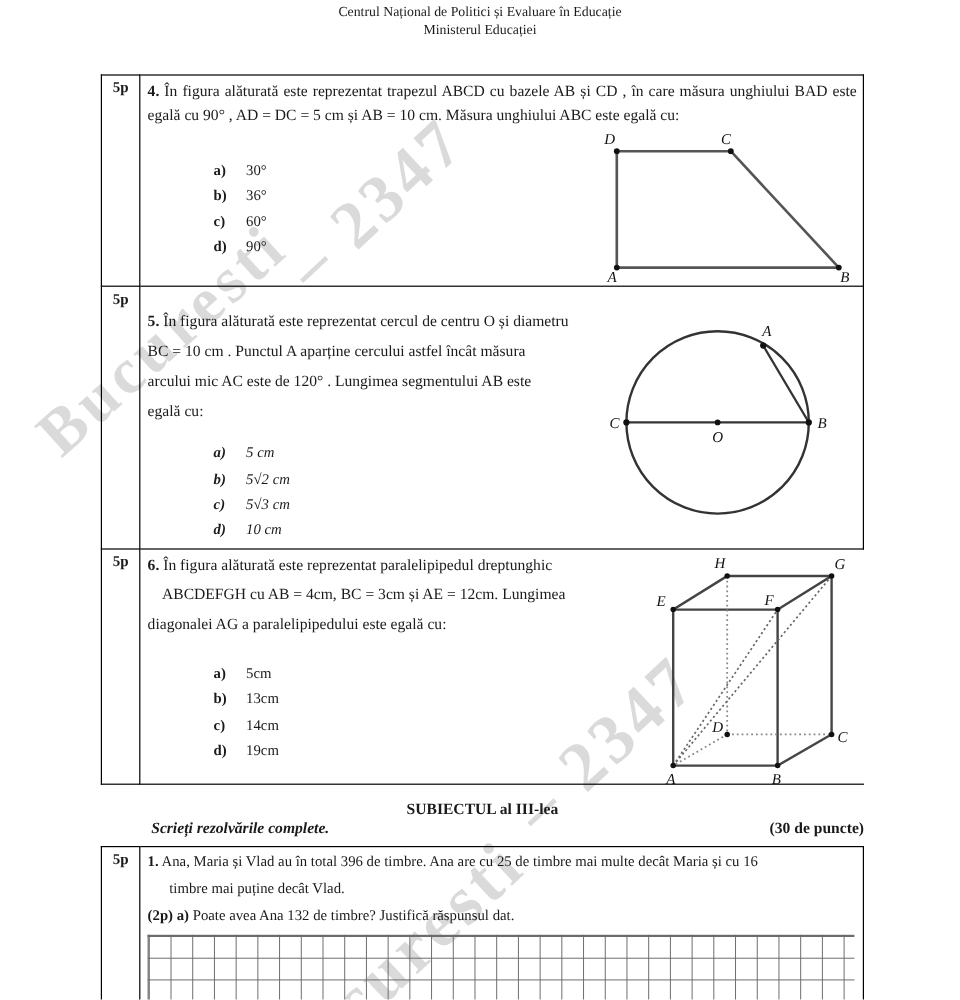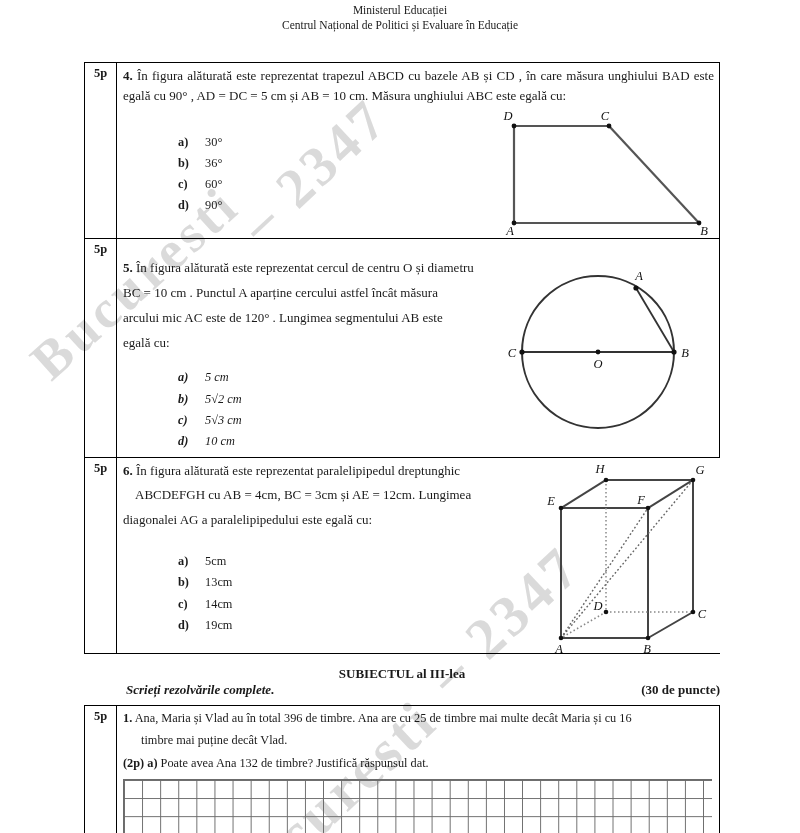--- a/index.html
+++ b/index.html
@@ -162,22 +162,22 @@
 <body>
 
 <div class="wm-layer">
   <div class="wm wm-a">Bucuresti</div>
   <div class="wm wm-b">– 2347</div>
   <div class="wm wm-c">– 2347</div>
   <div class="wm wm-d">Bucuresti</div>
 </div>
 
 <div class="page-header">
+  <div>Centrul Național de Politici și Evaluare în Educație</div>
   <div>Ministerul Educației</div>
-  <div>Centrul Național de Politici și Evaluare în Educație</div>
 </div>
 
 <div class="sheet">
 
   <table class="qtable" style="top:30px;">
     <tbody>
 
     <tr>
       <td class="pts-cell">5p</td>
       <td class="body-cell" style="height:176px;">

